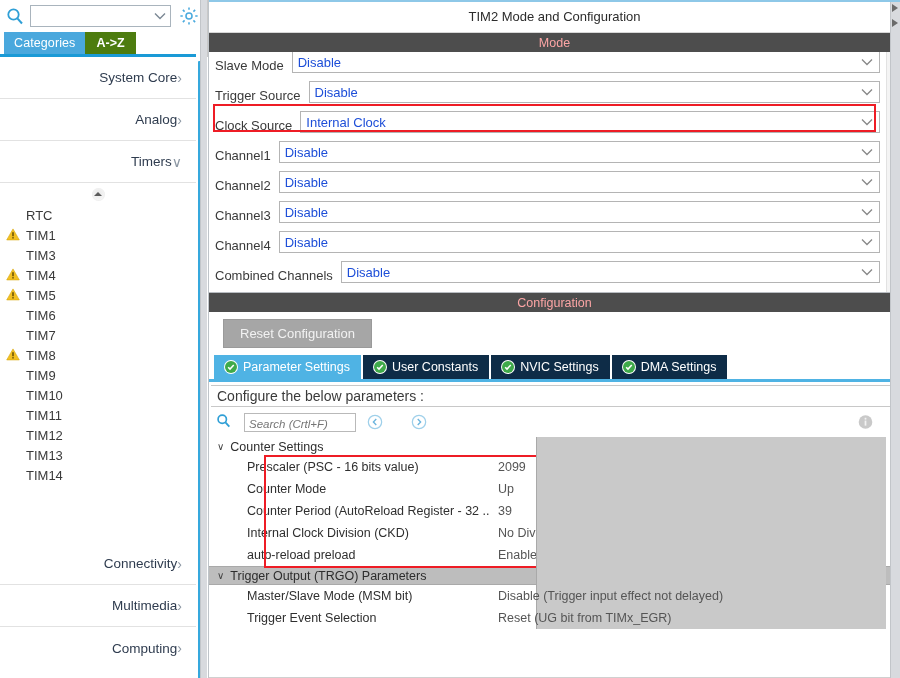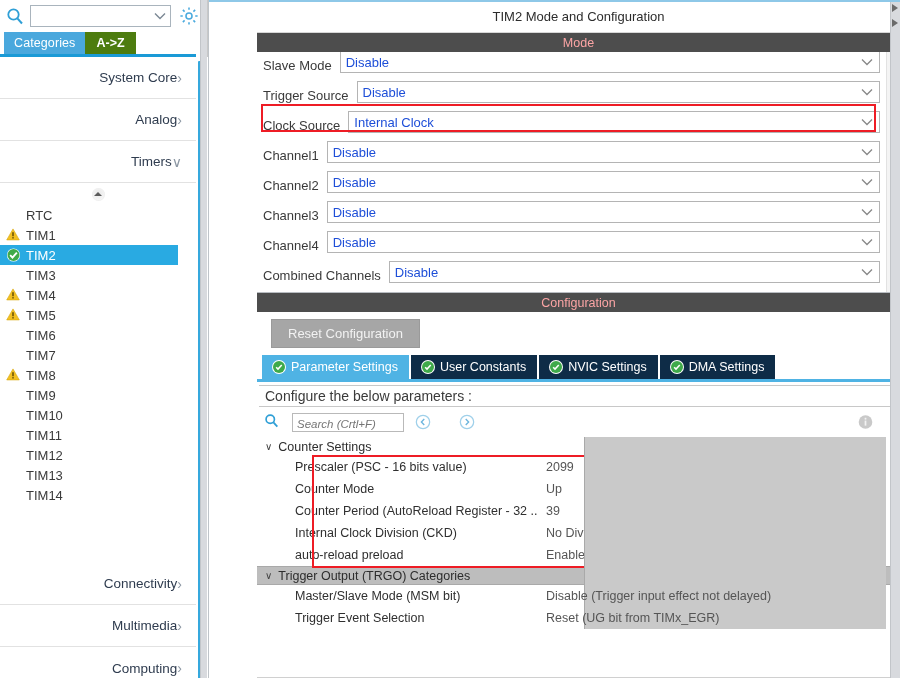--- a/index.html
+++ b/index.html
@@ -171,21 +171,20 @@
 
   
   .main {
     position: relative;
     flex: 1 1 auto;
     height: 678px;
     background: #ffffff;
     display: flex;
     flex-direction: column;
     border-left: 1px solid #bfc4c9;
-    padding-left: 48px;
   }
   .main-title {
     height: 33px;
     display: flex; align-items: center; justify-content: center;
     font-size: 13px;
     color: #2c2c2c;
     background: #ffffff;
     border-bottom: 1px solid #d7d7d7;
   }
   .band {
@@ -469,28 +468,20 @@
             <span class="ico"></span>
             <span>RTC</span>
           </div>
           <div class="peri-item">
             <span class="ico"><svg viewBox="0 0 16 16" width="14" height="14">
                 <polygon points="8,1.6 15.2,14.2 0.8,14.2" fill="#f2c022" stroke="#d8a70f" stroke-width="0.7"></polygon>
                 <rect x="7.2" y="5.4" width="1.6" height="4.6" fill="#5b4500"></rect>
                 <rect x="7.2" y="11" width="1.6" height="1.6" fill="#5b4500"></rect>
               </svg></span>
             <span>TIM1</span>
-          </div>
-          <div class="peri-item selected">
-            <span class="ico"><svg viewBox="0 0 16 16" width="15" height="15">
-                <circle cx="8" cy="8" r="7" fill="#ffffff"></circle>
-                <circle cx="8" cy="8" r="6.4" fill="#3faa4a"></circle>
-                <polyline points="4.4,8.2 6.9,10.7 11.6,5.4" fill="none" stroke="#ffffff" stroke-width="2"></polyline>
-              </svg></span>
-            <span>TIM2</span>
           </div>
           <div class="peri-item">
             <span class="ico"></span>
             <span>TIM3</span>
           </div>
           <div class="peri-item">
             <span class="ico"><svg viewBox="0 0 16 16" width="14" height="14">
                 <polygon points="8,1.6 15.2,14.2 0.8,14.2" fill="#f2c022" stroke="#d8a70f" stroke-width="0.7"></polygon>
                 <rect x="7.2" y="5.4" width="1.6" height="4.6" fill="#5b4500"></rect>
                 <rect x="7.2" y="11" width="1.6" height="1.6" fill="#5b4500"></rect>
@@ -772,21 +763,21 @@
               <div class="pval">No Division</div>
             </div>
             <div class="prow">
               <div class="pname">auto-reload preload</div>
               <div class="pval">Enable</div>
             </div>
             <div class="redbox" style="inset: -1px 185px -2px 55px;"></div>
           </div>
           <div class="grp-head shaded">
             <span class="tri">∨</span>
-            <span>Trigger Output (TRGO) Categories</span>
+            <span>Trigger Output (TRGO) Parameters</span>
             <span class="grp-cell2"></span>
           </div>
           <div style="position: relative;">
             <div class="prow">
               <div class="pname">Master/Slave Mode (MSM bit)</div>
               <div class="pval">Disable (Trigger input effect not delayed)</div>
             </div>
             <div class="prow">
               <div class="pname">Trigger Event Selection</div>
               <div class="pval">Reset (UG bit from TIMx_EGR)</div>

